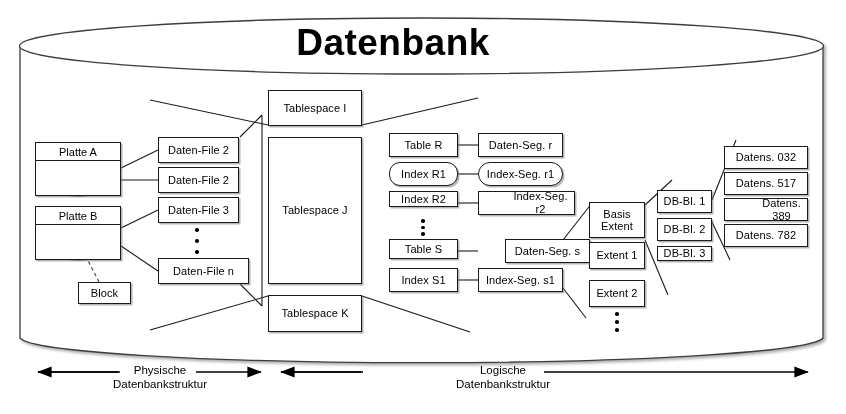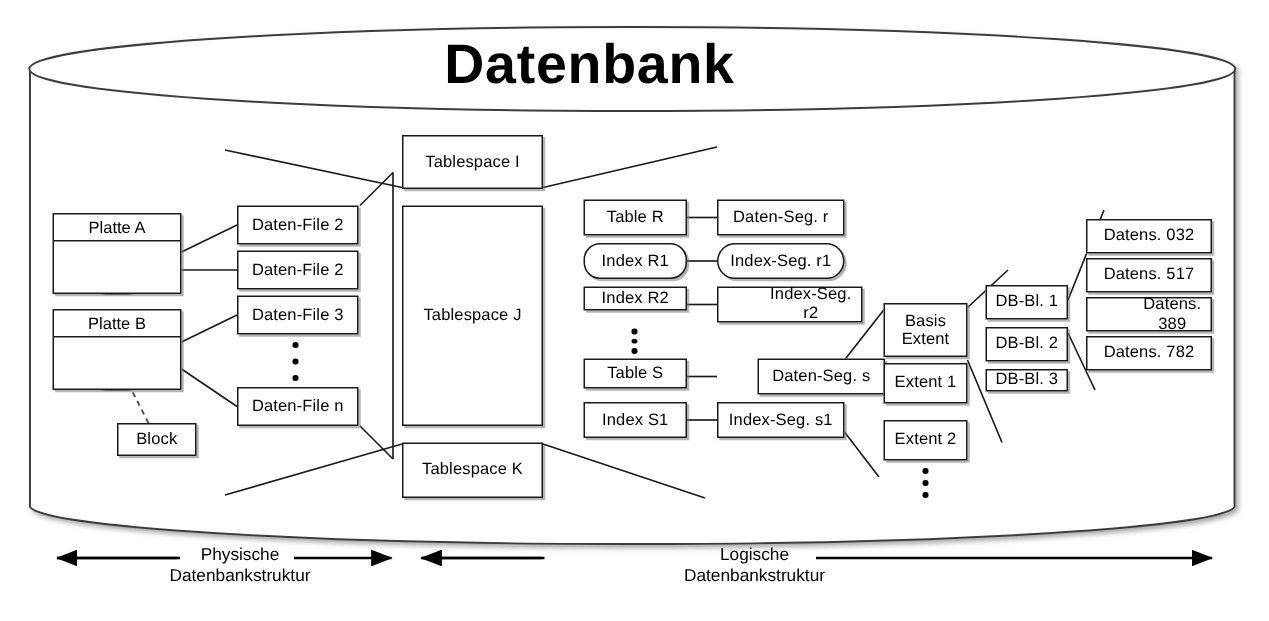--- a/index.html
+++ b/index.html
@@ -195,21 +195,21 @@
   <div class="box" style="left:78px; top:282px; width:53px; height:22px;">Block</div>
 
   <div class="box" style="left:158px; top:137px; width:81px; height:26px;">Daten-File 2</div>
   <div class="box" style="left:158px; top:167px; width:81px; height:26px;">Daten-File 2</div>
   <div class="box" style="left:158px; top:197px; width:81px; height:26px;">Daten-File 3</div>
   <div class="dots" style="left:194px; top:228px; width:6px; height:26px;">
     <span></span>
       <span></span>
       <span></span>
   </div>
-  <div class="box" style="left:158px; top:258px; width:81px; height:26px;">Daten-File n</div>
+  <div class="box" style="left:158px; top:258px; width:91px; height:26px;">Daten-File n</div>
 
   <div class="box" style="left:268px; top:90px; width:94px; height:36px;">Tablespace I</div>
   <div class="box" style="left:268px; top:137px; width:94px; height:147px;">Tablespace J</div>
   <div class="box" style="left:268px; top:295px; width:94px; height:37px;">Tablespace K</div>
 
   <div class="box" style="left:389px; top:133px; width:69px; height:24px;">Table R</div>
   <div class="box" style="left:389px; top:162px; width:69px; height:24px;border-radius:11px;">Index R1</div>
   <div class="box" style="left:389px; top:191px; width:69px; height:16px;">Index R2</div>
   <div class="dots" style="left:420px; top:219px; width:6px; height:17px;">
     <span></span>

